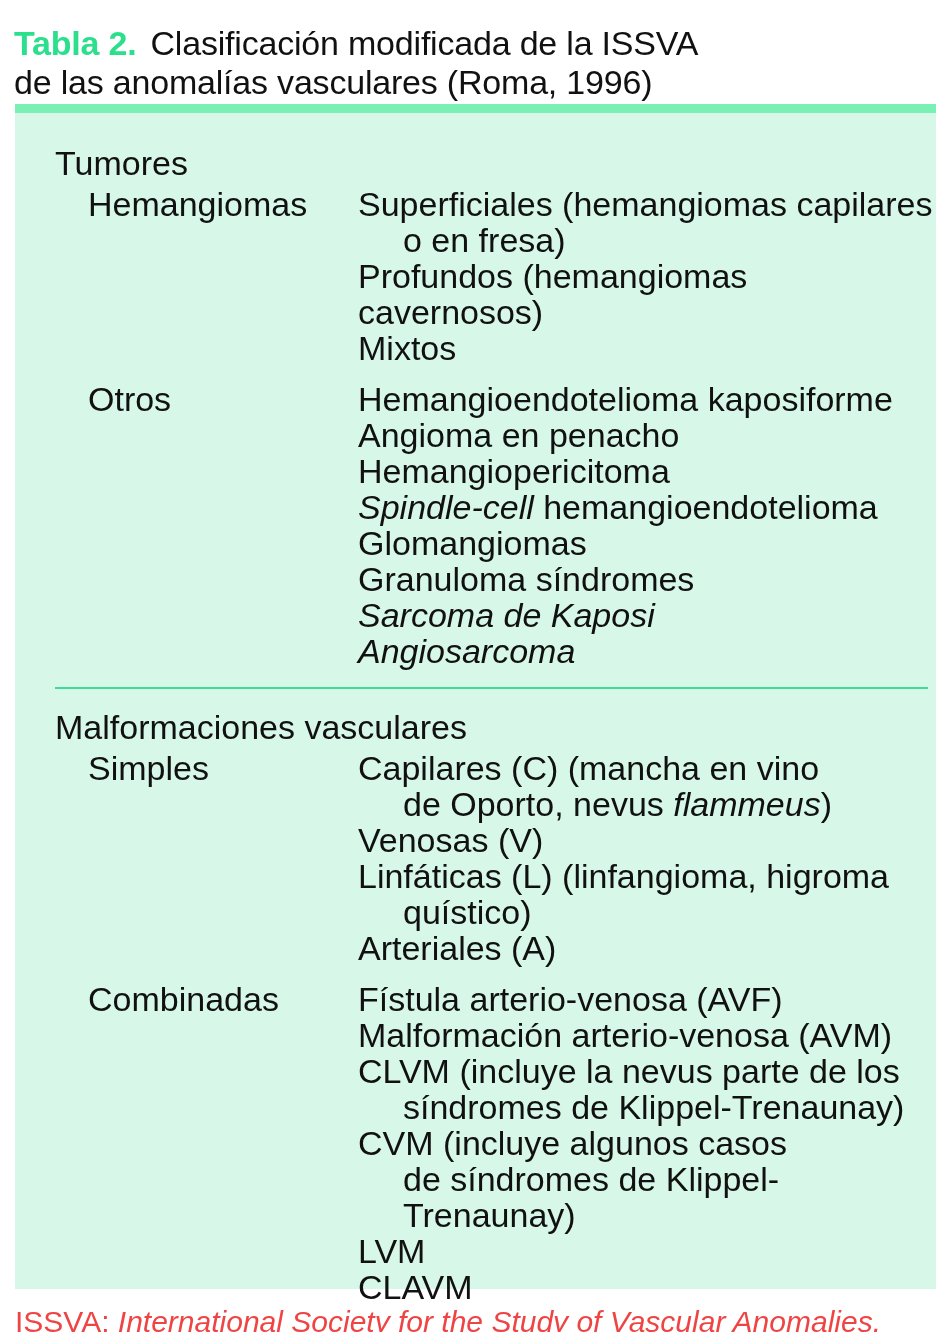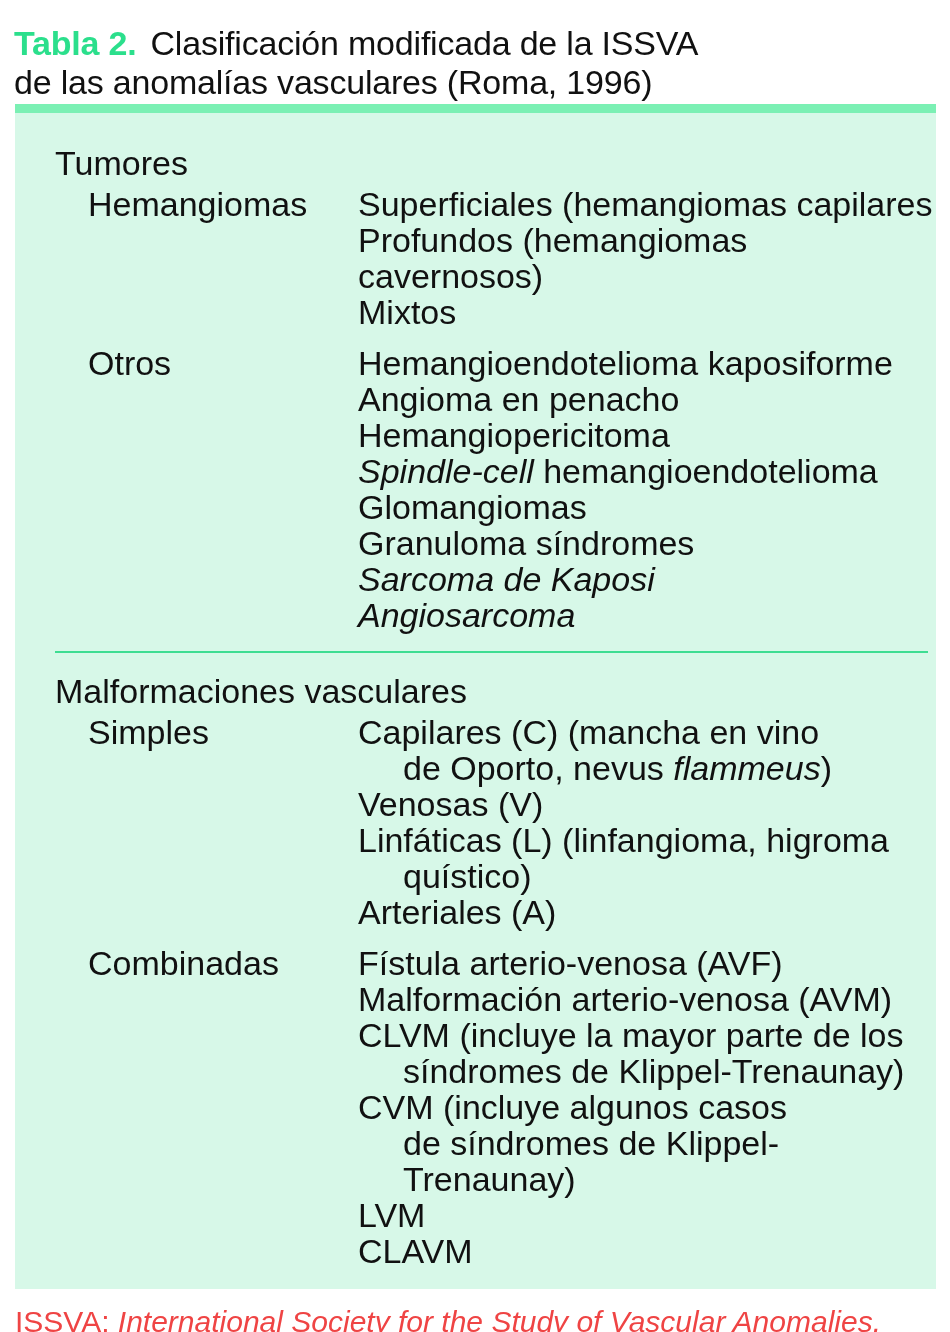--- a/index.html
+++ b/index.html
@@ -87,20 +87,21 @@
   </div>
 
   <div class="accent-bar"></div>
 
   <div class="table-box" id="table-root">
       <div class="section-header">Tumores</div>
       <div class="row">
         <div class="cat">Hemangiomas</div>
         <div class="items">
           <div class="line"><span>Superficiales (hemangiomas capilares</span></div>
+          <div class="line indent"><span>o en fresa)</span></div>
           <div class="line"><span>Profundos (hemangiomas cavernosos)</span></div>
           <div class="line"><span>Mixtos</span></div>
         </div>
       </div>
       <div class="row">
         <div class="cat">Otros</div>
         <div class="items">
           <div class="line"><span>Hemangioendotelioma kaposiforme</span></div>
           <div class="line"><span>Angioma en penacho</span></div>
           <div class="line"><span>Hemangiopericitoma</span></div>
@@ -122,21 +123,21 @@
           <div class="line"><span>Linfáticas (L) (linfangioma, higroma</span></div>
           <div class="line indent"><span>quístico)</span></div>
           <div class="line"><span>Arteriales (A)</span></div>
         </div>
       </div>
       <div class="row">
         <div class="cat">Combinadas</div>
         <div class="items">
           <div class="line"><span>Fístula arterio-venosa (AVF)</span></div>
           <div class="line"><span>Malformación arterio-venosa (AVM)</span></div>
-          <div class="line"><span>CLVM (incluye la mayor parte de los</span></div>
+          <div class="line"><span>CLVM (incluye la nevus parte de los</span></div>
           <div class="line indent"><span>síndromes de Klippel-Trenaunay)</span></div>
           <div class="line"><span>CVM (incluye algunos casos</span></div>
           <div class="line indent"><span>de síndromes de Klippel-Trenaunay)</span></div>
           <div class="line"><span>LVM</span></div>
           <div class="line"><span>CLAVM</span></div>
         </div>
       </div>
     </div>
 
   <div class="footnote">

